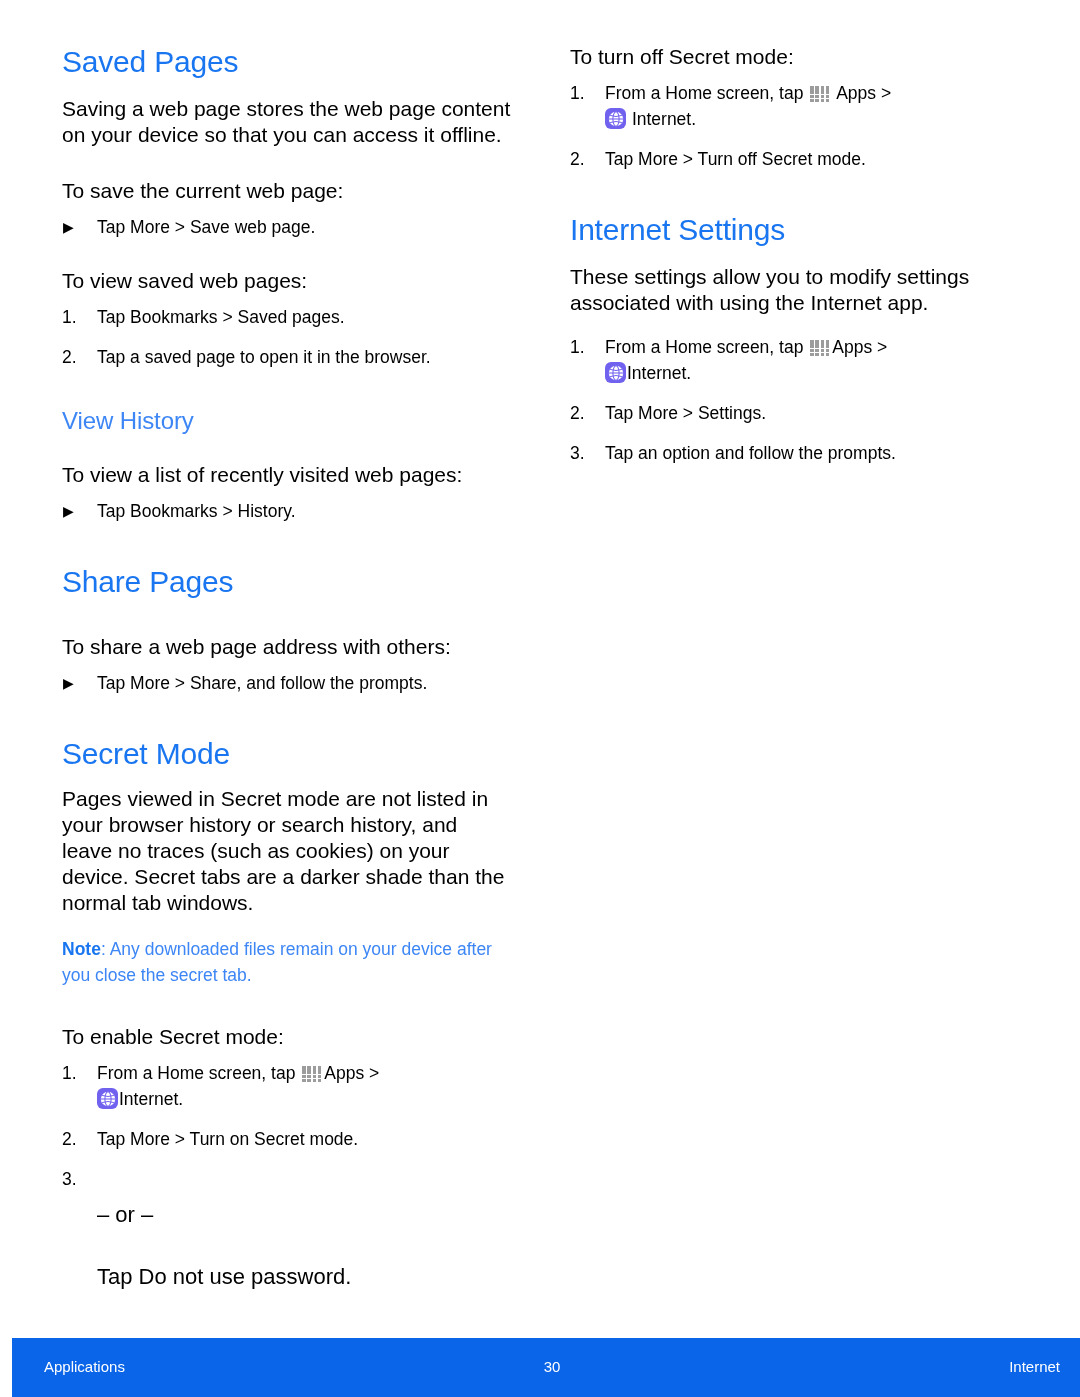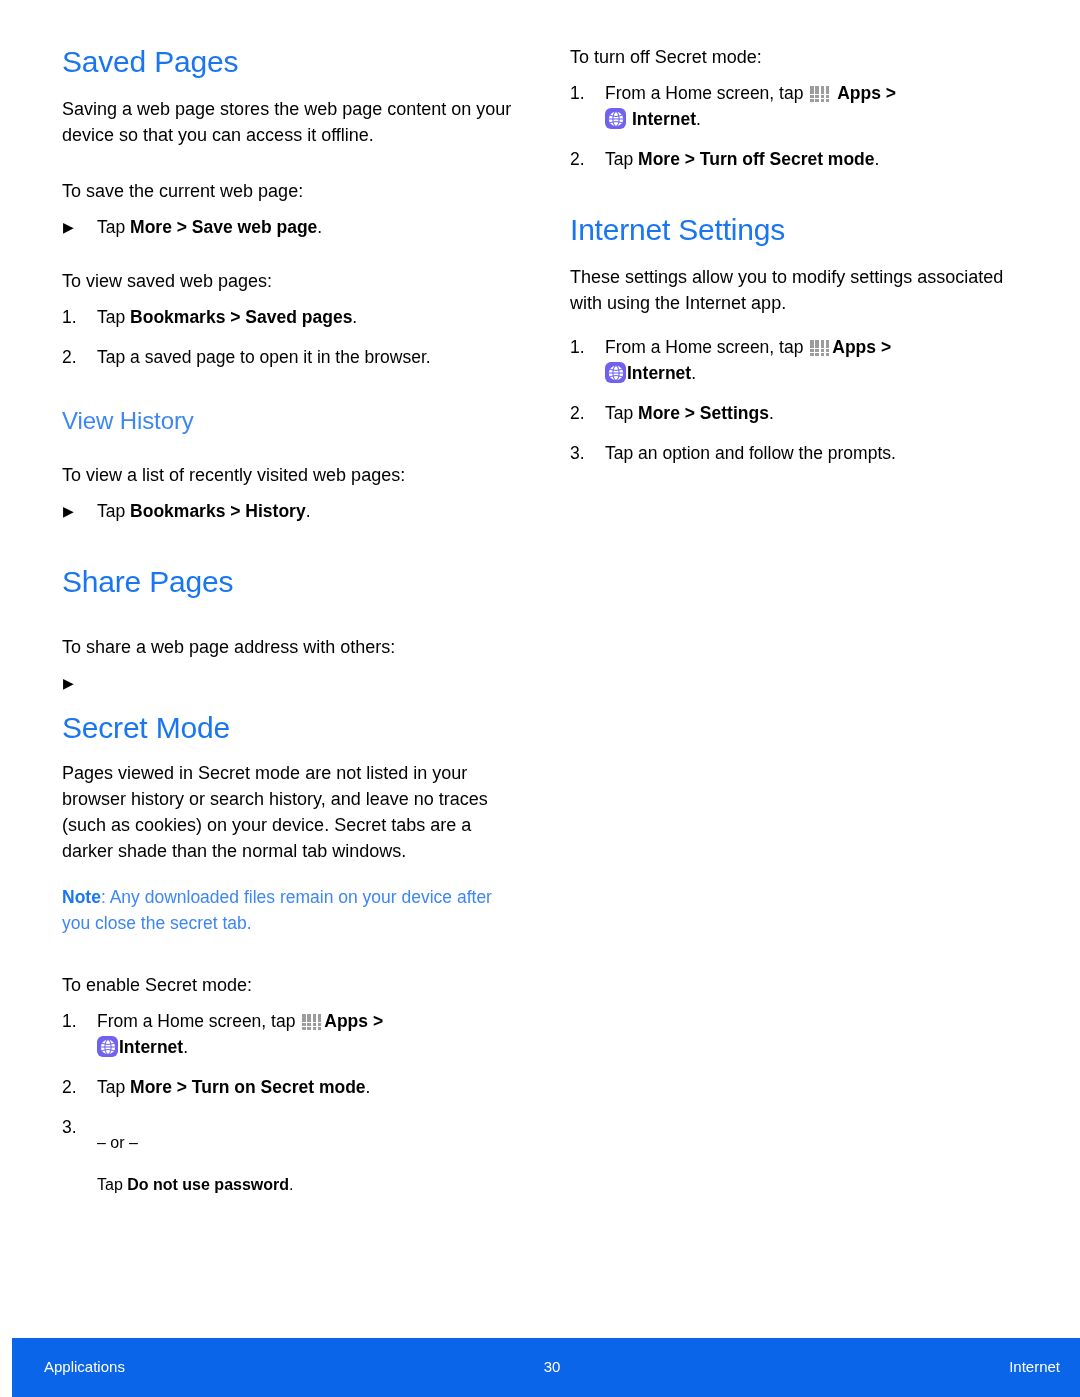--- a/index.html
+++ b/index.html
@@ -42,21 +42,21 @@
   h2.sub {
     font-size: 24px;
     font-weight: 400;
     color: #3D86F5;
     margin: 0;
     line-height: 30px;
     letter-spacing: -0.1px;
   }
 
   p.body {
-    font-size: 18px;
+    font-size: 21px;
     line-height: 26px;
     margin: 0;
     color: #000;
   }
   p.note {
     font-size: 17.5px;
     line-height: 26px;
     margin: 0;
     color: #3D86F5;
   }
@@ -92,25 +92,26 @@
   }
   .row .marker.tri {
     font-size: 14px;
     left: 1px;
     top: 0px;
   }
   .row-gap { margin-top: 14px; }
 
   .indent-sub {
     padding-left: 35px;
-    font-size: 16px;
-    line-height: 26px;
-  }
-
-  b, strong { font-weight: bold; }
+    font-size: 22px;
+    line-height: 26px;
+    margin-top: 20px;
+  }
+
+  b, strong { font-weight: normal; }
 
   
   .apps-icon {
     display: inline-block;
     width: 22px;
     height: 17px;
     vertical-align: -3px;
     position: relative;
     margin: 0 1px;
   }
@@ -197,20 +198,21 @@
       <span><span>Tap </span><b>Bookmarks</b><b> &gt; </b><b>History</b><span>.</span></span>
     </div>
 
     <div class="sp-40"></div>
     <h1 class="sec">Share Pages</h1>
     <div class="sp-34"></div>
     <p class="body">To share a web page address with others:</p>
     <div class="sp-10"></div>
     <div class="row">
       <span class="marker tri">▶</span>
+      <span><span>Tap </span><b>More</b><b> &gt; </b><b>Share</b><span>, and follow the prompts.</span></span>
     </div>
 
     <div class="sp-40"></div>
     <h1 class="sec">Secret Mode</h1>
     <div class="sp-14"></div>
     <p class="body">Pages viewed in Secret mode are not listed in your browser history or search history, and leave no traces (such as cookies) on your device. Secret tabs are a darker shade than the normal tab windows.</p>
     <div class="sp-20"></div>
     <p class="note"><b>Note</b><span>: Any downloaded files remain on your device after you close the secret tab.</span></p>
     <div class="sp-36"></div>
     <p class="body">To enable Secret mode:</p>

